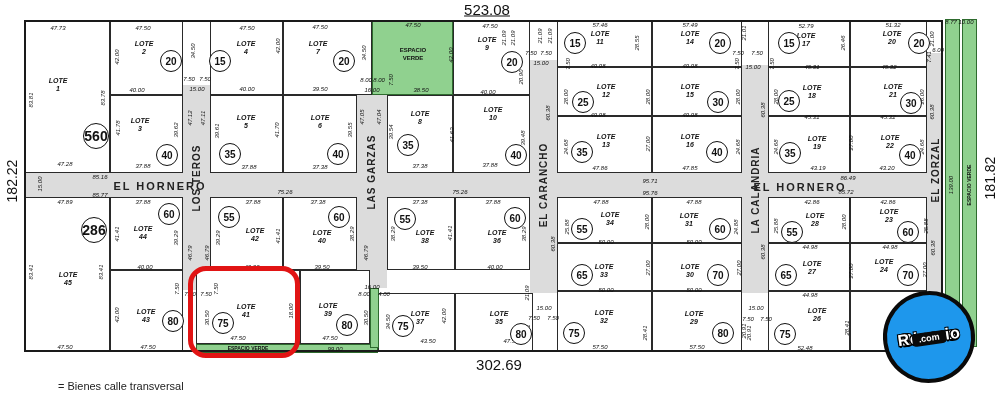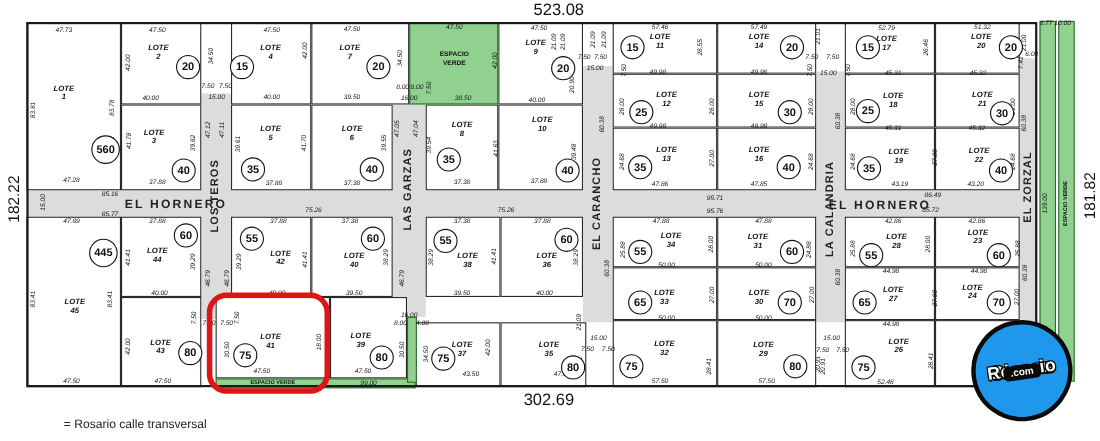--- a/index.html
+++ b/index.html
@@ -11,21 +11,21 @@
   .green{background:#90d18f;border:1px solid #2e6b2e;}
   .outer{border:2px solid #1a1a1a;background:transparent;pointer-events:none;}
   .dim{font-size:6px;font-style:italic;color:#111;white-space:nowrap;
        transform:translate(-50%,-50%);line-height:1;}
   .dim.v{transform:translate(-50%,-50%) rotate(-90deg);}
   .lotname{font-size:7px;font-weight:bold;font-style:italic;color:#111;text-align:center;
        white-space:pre-line;line-height:1.1;transform:translate(-50%,-50%);}
   .circ{border:1.5px solid #111;border-radius:50%;background:#fff;color:#111;
        display:flex;align-items:center;justify-content:center;
        font-weight:bold;font-size:10px;transform:translate(-50%,-50%);}
-  .circ.big{font-size:10px;}
+  .circ.big{font-size:14px;}
   .sname{font-size:11px;font-weight:bold;color:#222;letter-spacing:2px;white-space:nowrap;
        transform:translate(-50%,-50%);}
   .sname.v{font-size:10px;letter-spacing:1px;transform:translate(-50%,-50%) rotate(-90deg);}
   .glabel{font-size:6px;font-weight:bold;color:#111;text-align:center;white-space:pre-line;
        transform:translate(-50%,-50%);line-height:1.3;}
   .glabel.v{transform:translate(-50%,-50%) rotate(-90deg);white-space:nowrap;}
   .bdim{font-size:15px;color:#111;white-space:nowrap;transform:translate(-50%,-50%);}
   .bdim.v{transform:translate(-50%,-50%) rotate(-90deg);}
   .hl{border:5px solid #e11414;border-radius:18px;background:transparent;pointer-events:none;}
   .logo{display:flex;flex-direction:column;align-items:center;justify-content:center;
@@ -34,29 +34,29 @@
        text-shadow:-1px -1px 0 #000,1px -1px 0 #000,-1px 1px 0 #000,1px 1px 0 #000,0 2px 0 #000;}
   .logo .dotcom{position:static;margin-top:3px;background:#0a0a0a;color:#fff;font-weight:bold;
        font-size:9px;padding:1px 6px;border-radius:4px;line-height:1.2;}
   .legendrow{left:24px;top:374px;width:300px;height:24px;}
   .legendtext{left:58px;top:380px;font-size:11px;color:#222;white-space:nowrap;}
 </style>
 </head>
 <body>
 
 <div id="plan">
-  <div class="bdim" style="left:508px;top:9px;">523.08</div>
+  <div class="bdim" style="left:487px;top:9px;text-decoration:underline;">523.08</div>
   <div class="bdim" style="left:499px;top:364px;">302.69</div>
   <div class="bdim v" style="left:12px;top:181px;font-size:14px;">182.22</div>
   <div class="bdim v" style="left:990px;top:178px;font-size:14px;">181.82</div>
 
   <div class="legendrow" style="position:absolute;">
     
   </div>
-  <div class="legendtext">= Rosario calle transversal</div>
+  <div class="legendtext">= Bienes calle transversal</div>
 
   <div class="hl" style="left: 188px; top: 266px; width: 112px; height: 92px; z-index: 30;"></div>
 
   <div class="logo" style="left:883px;top:291px;width:92px;height:92px;z-index:40;">
     <div class="t">Bienes</div>
     <div class="t">Rosario</div>
     <div class="dotcom">.com</div>
   </div>
 <div class="street" style="left: 24px; top: 173px; width: 919px; height: 24px; z-index: 1;"></div>
     <div class="street" style="left: 183px; top: 85px; width: 27px; height: 205px; z-index: 1;"></div>
@@ -148,21 +148,21 @@
     <div class="lotname" style="left: 817px; top: 143px; z-index: 6;">LOTE
 19</div>
     <div class="circ" style="left: 790px; top: 153px; width: 22px; height: 22px; z-index: 7;">35</div>
     <div class="lot" style="left: 850px; top: 116px; width: 77px; height: 57px; z-index: 2;"></div>
     <div class="lotname" style="left: 890px; top: 142px; z-index: 6;">LOTE
 22</div>
     <div class="circ" style="left: 910px; top: 155px; width: 22px; height: 22px; z-index: 7;">40</div>
     <div class="lot" style="left: 24px; top: 197px; width: 86px; height: 155px; z-index: 2;"></div>
     <div class="lotname" style="left: 68px; top: 279px; z-index: 6;">LOTE
 45</div>
-    <div class="circ big" style="left: 94px; top: 230px; width: 26px; height: 26px; z-index: 7;">445</div>
+    <div class="circ big" style="left: 94px; top: 230px; width: 26px; height: 26px; z-index: 7;">286</div>
     <div class="lot" style="left: 110px; top: 197px; width: 73px; height: 73px; z-index: 2;"></div>
     <div class="lotname" style="left: 143px; top: 233px; z-index: 6;">LOTE
 44</div>
     <div class="circ" style="left: 169px; top: 214px; width: 22px; height: 22px; z-index: 7;">60</div>
     <div class="lot" style="left: 110px; top: 270px; width: 73px; height: 82px; z-index: 2;"></div>
     <div class="lotname" style="left: 146px; top: 316px; z-index: 6;">LOTE
 43</div>
     <div class="circ" style="left: 173px; top: 321px; width: 22px; height: 22px; z-index: 7;">80</div>
     <div class="lot" style="left: 210px; top: 197px; width: 73px; height: 73px; z-index: 2;"></div>
     <div class="lotname" style="left: 255px; top: 235px; z-index: 6;">LOTE

